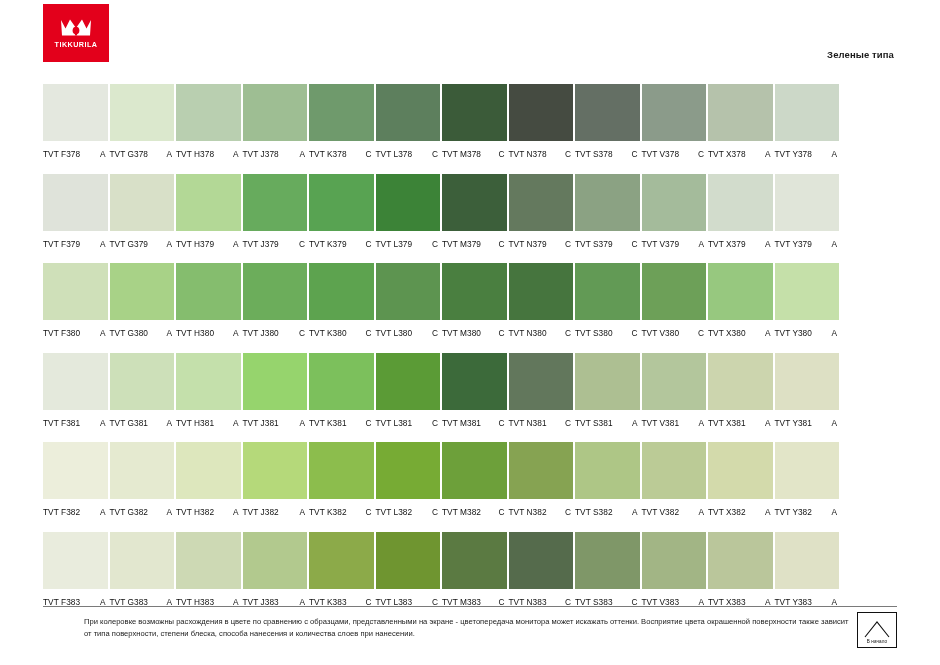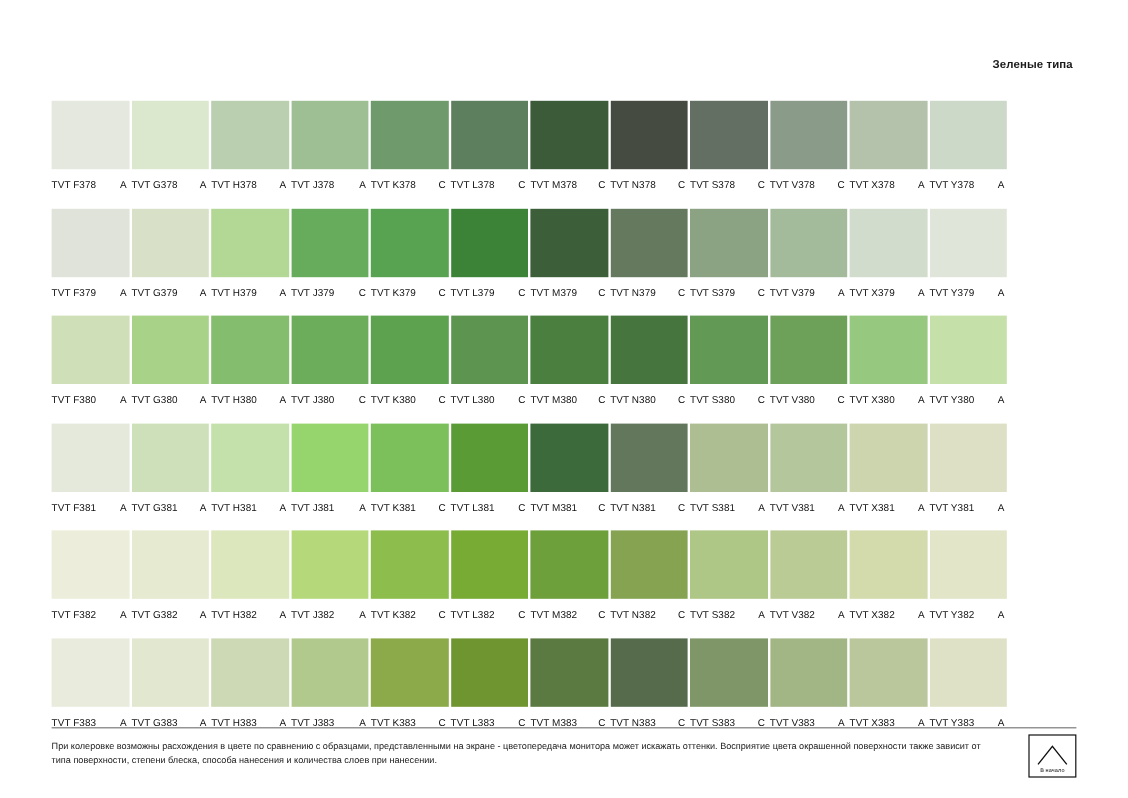--- a/index.html
+++ b/index.html
@@ -103,20 +103,21 @@
     padding-top: 9px;
     display: flex;
     align-items: flex-start;
     justify-content: space-between;
   }
   .disclaimer {
     font-size: 7.6px;
     line-height: 1.55;
     color: #1a1a1a;
     max-width: 790px;
+    margin-left: 41px;
   }
   .back-to-top {
     width: 40px;
     height: 36px;
     border: 1px solid #111111;
     display: flex;
     flex-direction: column;
     align-items: center;
     justify-content: flex-end;
     padding-bottom: 3px;
@@ -137,20 +138,31 @@
     color: #111111;
     letter-spacing: 0.1px;
     margin-top: 1px;
   }
 </style>
 </head>
 <body>
 
 <div class="header">
 
+  <div class="logo">
+    <span class="crown-icon">
+      <svg viewBox="0 0 34 22" width="34" height="22" aria-hidden="true">
+        <path d="M2 3 L6.5 11.5 L11 2.5 L17 11 L23 2.5 L27.5 11.5 L32 3
+                 L31 18.5 L3 18.5 Z" fill="#ffffff"></path>
+        <ellipse cx="17" cy="13.5" rx="3.4" ry="3.8" fill="#e3001b"></ellipse>
+        <rect x="15.9" y="13" width="2.2" height="5.5" fill="#e3001b"></rect>
+      </svg>
+    </span>
+    <span class="logo-word">TIKKURILA</span>
+  </div>
 
   <div class="page-heading">Зеленые типа</div>
 </div>
 
 <div class="grid" id="swatch-grid">
     <div class="swatch-row">
       <div class="swatch-cell">
         <div class="swatch-chip" style="background: rgb(228, 232, 223);"></div>
         <div class="swatch-label">
           <span class="code">TVT F378</span>

